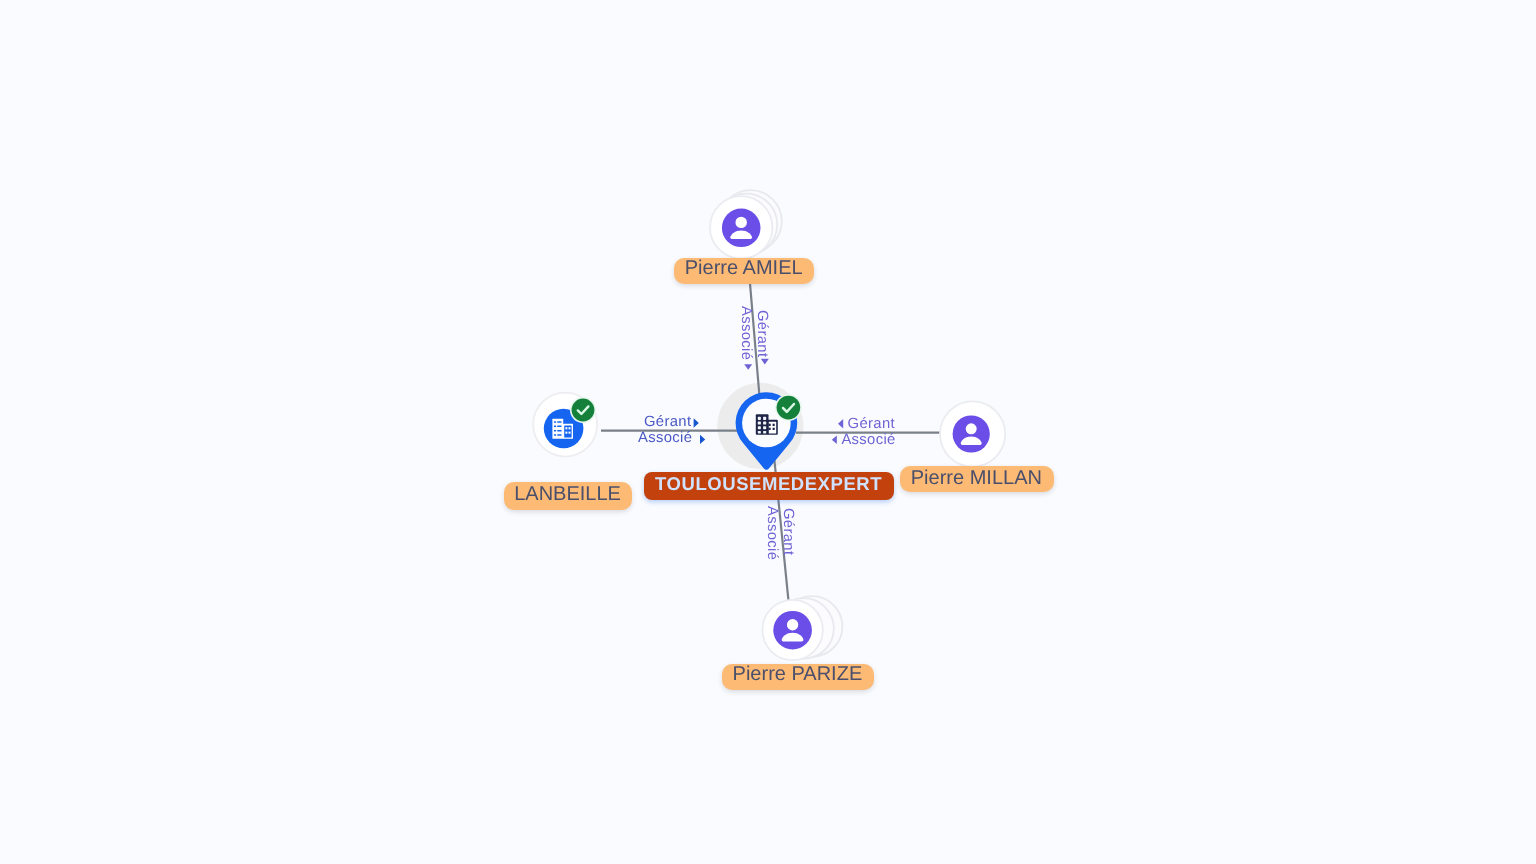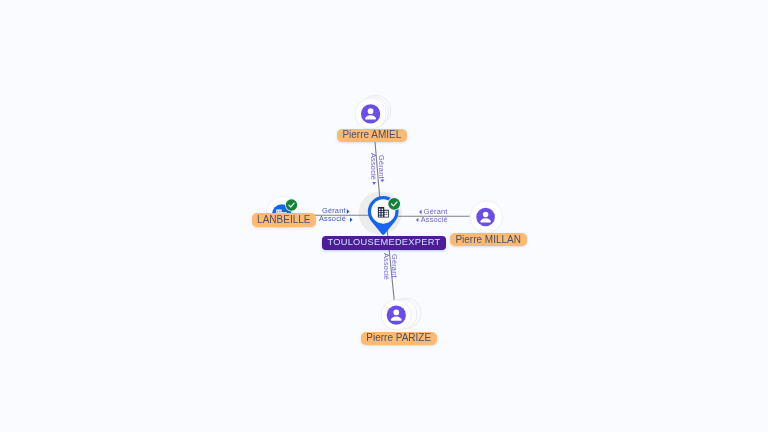--- a/index.html
+++ b/index.html
@@ -6,21 +6,21 @@
   html,body{margin:0;padding:0;}
   body{width:768px;height:432px;background:#fafbfe;overflow:hidden;
        font-family:"Liberation Sans",sans-serif;-webkit-font-smoothing:antialiased;}
   #stage{position:relative;width:768px;height:432px;background:#fafbfe;}
   svg.layer{position:absolute;left:0;top:0;width:768px;height:432px;overflow:visible;}
   .node{position:absolute;}
   .nlabel{position:absolute;white-space:nowrap;background:#fdba74;color:#4a4f6b;
           border-radius:5px;height:13.6px;display:flex;align-items:center;
           padding:0 5.6px;font-size:10px;line-height:1;
           box-shadow:0 1px 2.5px rgba(60,64,90,.17);letter-spacing:0;}
-  .nlabel.sel{background:#4c1d95;color:#cfe2ff;font-weight:400;
+  .nlabel.sel{background:#c2410c;color:#cfe2ff;font-weight:700;
           border-radius:4px;letter-spacing:.28px;padding:0 5.5px;font-size:9.25px;
           box-shadow:0 1px 2.5px rgba(21,101,240,.3);}
   .elabel{position:absolute;font-size:7.4px;line-height:1;white-space:nowrap;
           color:#6e63d4;letter-spacing:.18px;}
   .elabel.blue{color:#4a58c4;}
 </style>
 </head>
 <body>
 
 <div id="stage">
@@ -166,18 +166,18 @@
     </g>
     <g fill="#6e63d4">
       <path d="M421.6 209.5 L421.6 214.3 L419.0 211.9 z"></path>
       <path d="M418.4 217.8 L418.4 222.0 L415.9 219.9 z"></path>
       <path d="M380.4 179.4 L384.4 179.4 L382.4 182.2 z"></path>
       <path d="M372.1 182.1 L376.1 182.1 L374.1 184.9 z"></path>
     </g>
   </svg>
 
   <div class="nlabel" style="left:336.8px;top:128.6px;">Pierre AMIEL</div>
-  <div class="nlabel" style="left:251.5px;top:213px;text-align:right;">LANBEILLE</div>
+  <div class="nlabel" style="left:251.5px;top:241px;text-align:right;">LANBEILLE</div>
   <div class="nlabel" style="left:449.8px;top:232.8px;">Pierre MILLAN</div>
   <div class="nlabel" style="left:360.7px;top:331.5px;">Pierre PARIZE</div>
   <div class="nlabel sel" style="left:322px;top:236px;">TOULOUSEMEDEXPERT</div>
 
 </div>
 
 </body></html>

